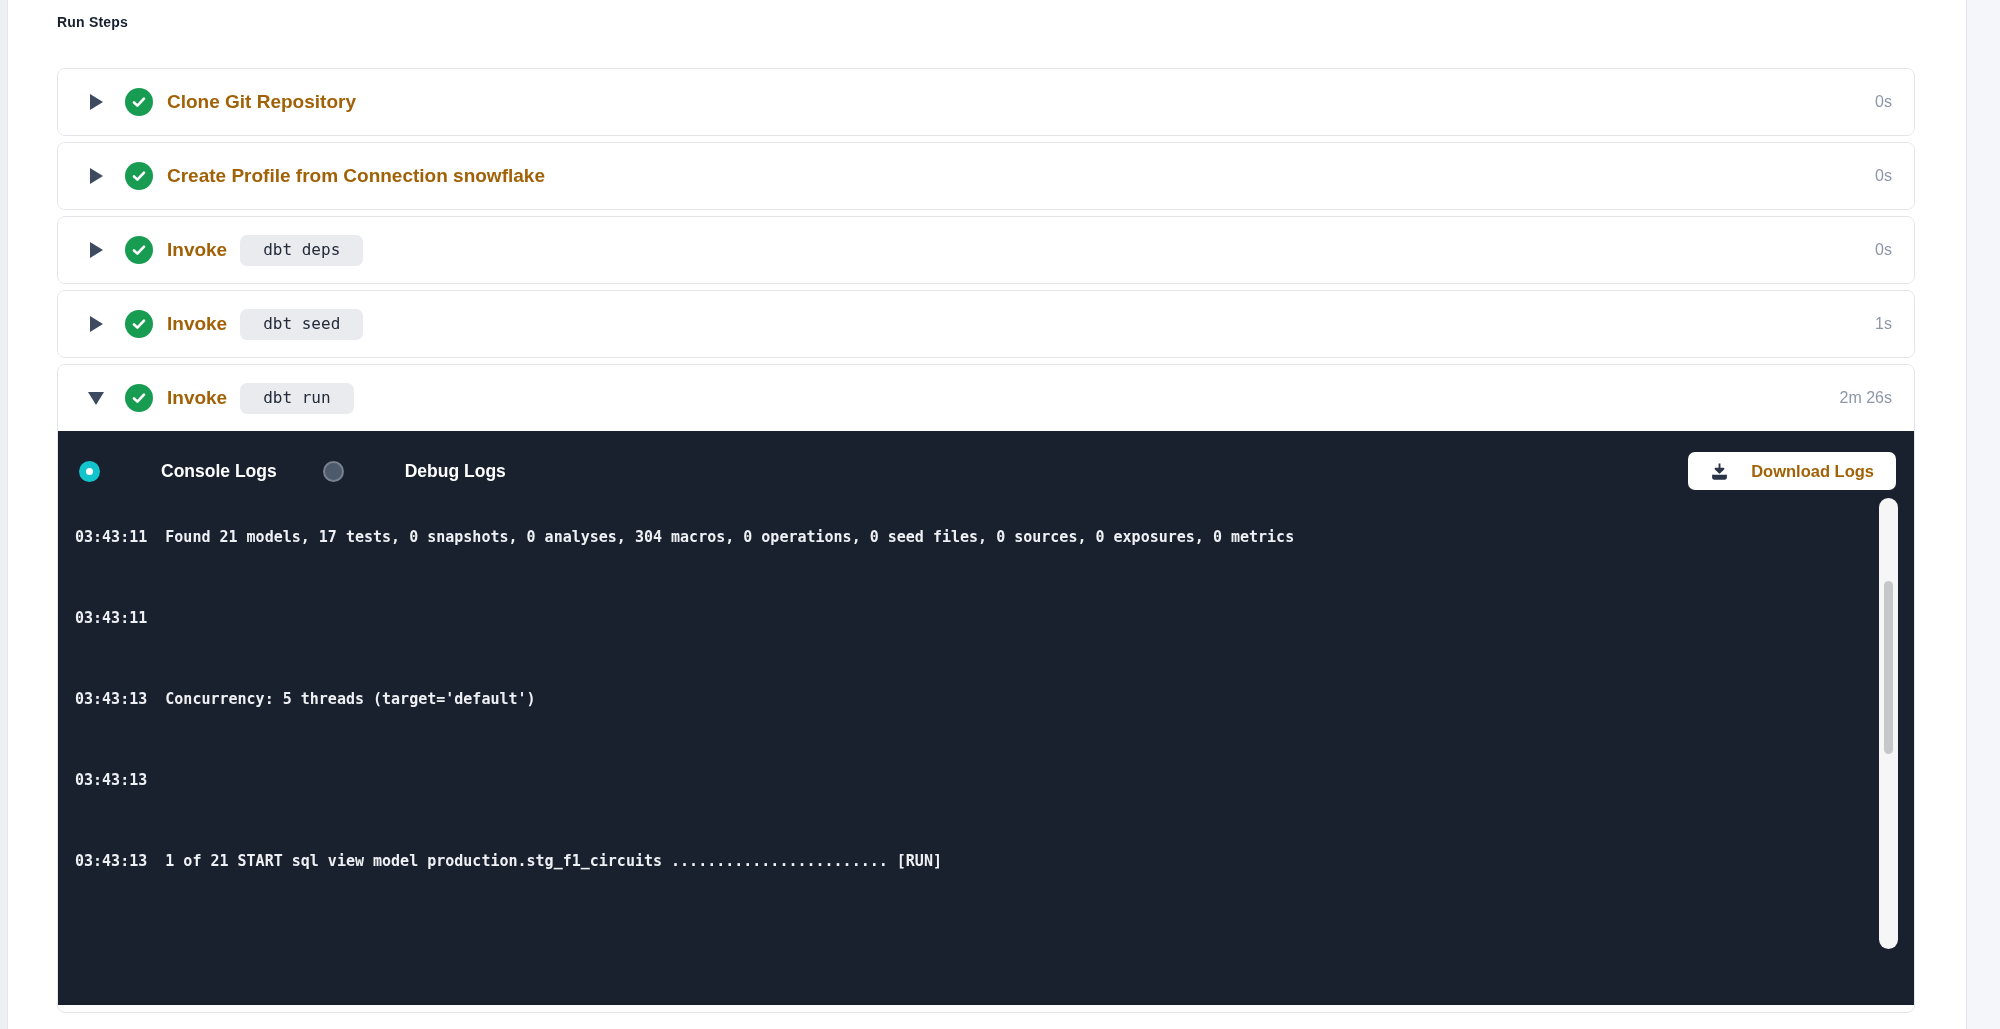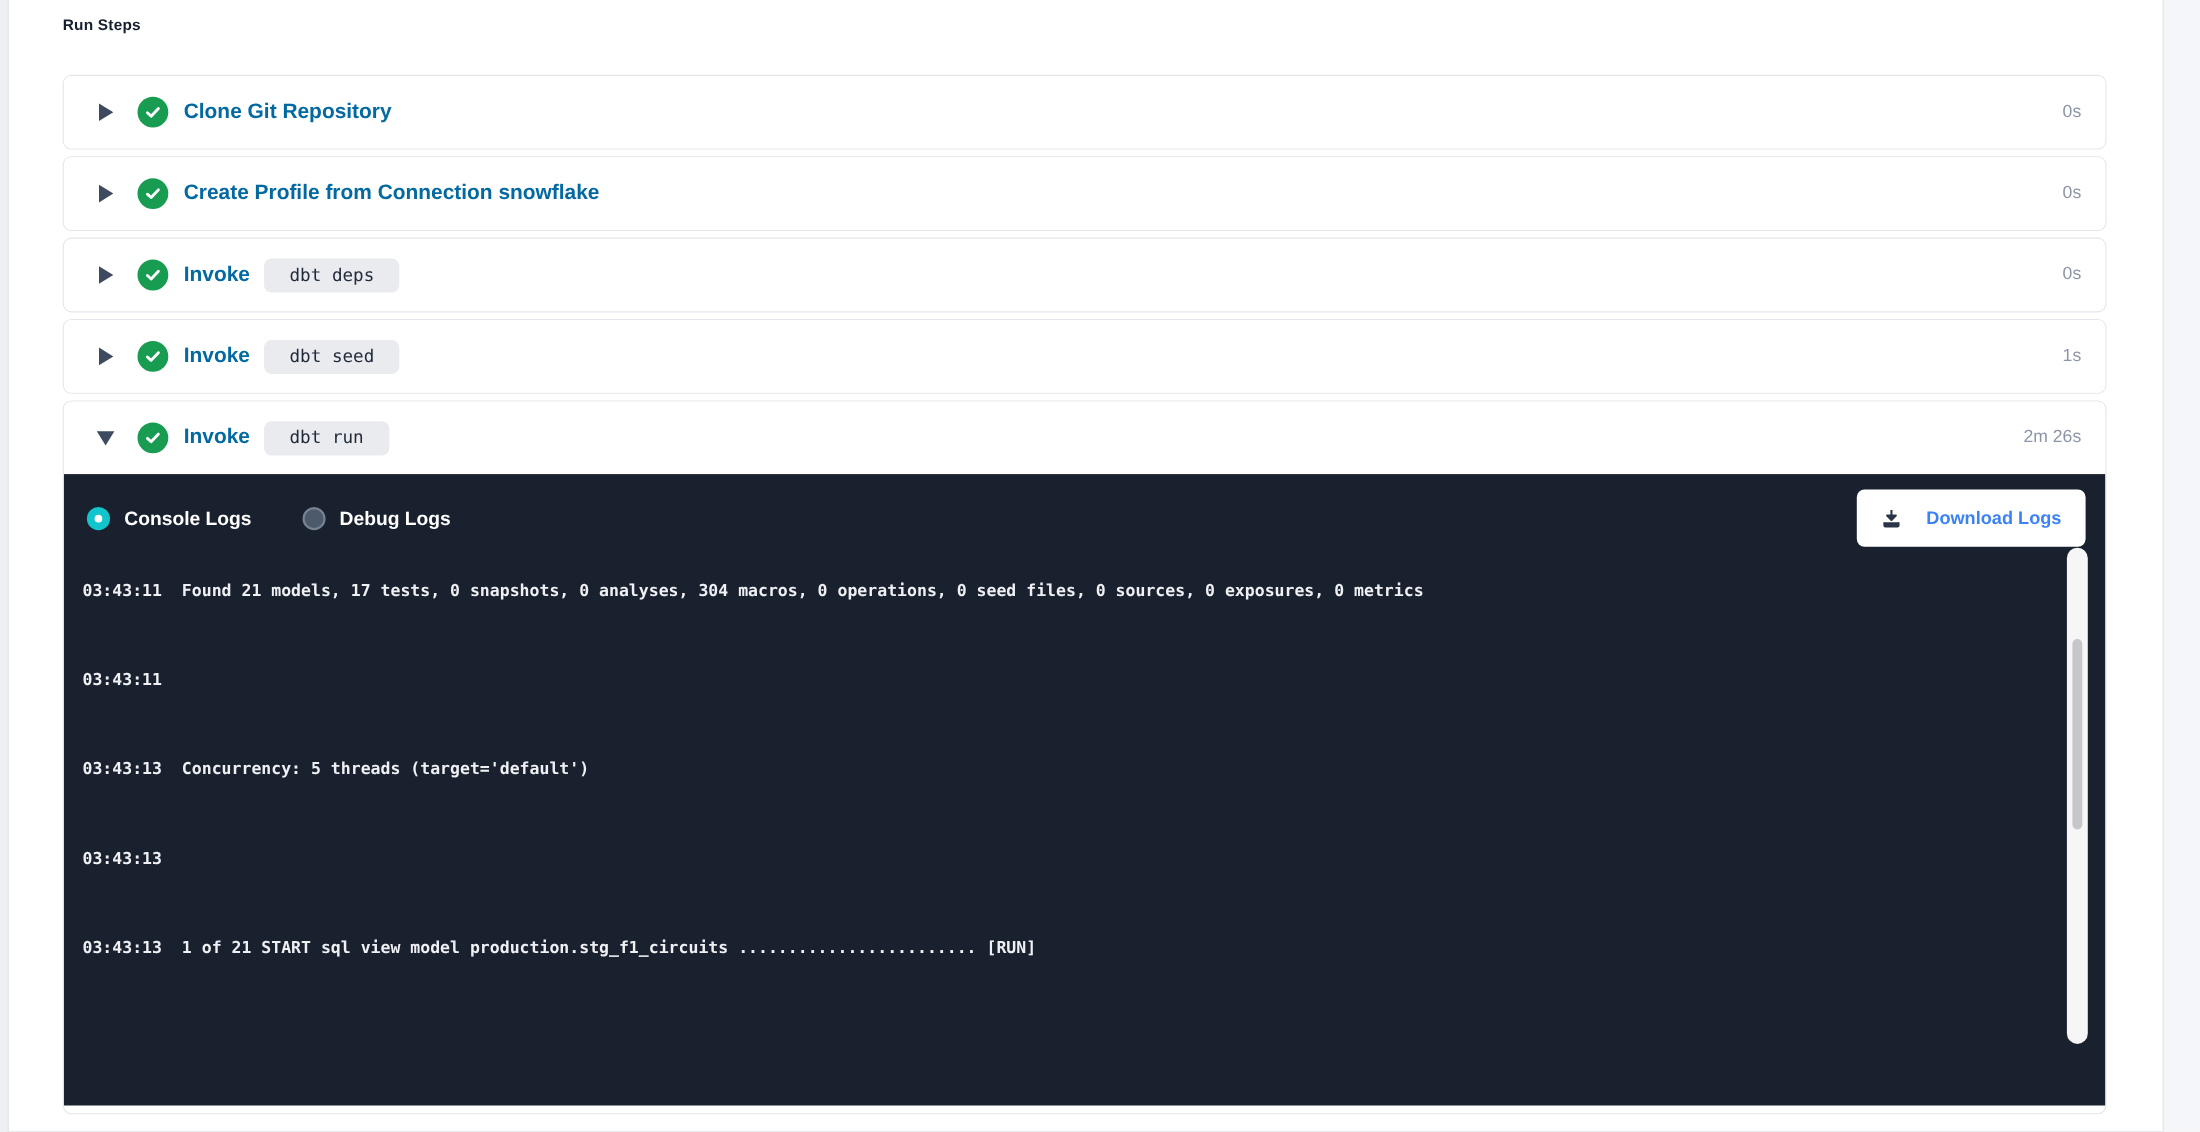--- a/index.html
+++ b/index.html
@@ -42,46 +42,46 @@
   .chev-down {
     width:0; height:0;
     border-top:13px solid #3e4a60;
     border-left:8px solid transparent; border-right:8px solid transparent;
   }
   .check-circle {
     width:28px; height:28px; border-radius:50%;
     background:#179c52; margin-left:21px; flex:0 0 auto;
     display:flex; align-items:center; justify-content:center;
   }
-  .step-label { margin-left:14px; font-size:19px; font-weight:700; color:#0369a1; }
+  .step-label { margin-left:14px; font-size:19px; font-weight:700; color:#a16207; }
   .cmd-badge {
     margin-left:13px; font-family:"DejaVu Sans Mono", monospace;
     font-size:16px; color:#222b3a; background:#e9ebee;
     border-radius:7px; padding:5px 23px 7px;
   }
   .duration { margin-left:auto; font-size:16px; color:#8d96a8; }
 
   .log-panel { background:#1a212e; position:relative; }
   .log-header { display:flex; align-items:center; padding:14px 18px 0 21px; height:66px; }
-  .radio-row { display:flex; align-items:center; cursor:pointer; }
+  .radio-row { display:flex; align-items:center; cursor:pointer;gap:48px; }
   .radio-row + .radio-row { margin-left:46px; }
   .radio-dot {
     width:21px; height:21px; border-radius:50%; position:relative; flex:0 0 auto;
   }
   .radio-dot.selected { background:#12c4cb; }
   .radio-dot.selected::after {
     content:""; position:absolute; left:7px; top:7px;
     width:7px; height:7px; border-radius:50%; background:#ffffff;
   }
   .radio-dot.unselected { background:#4d5a6c; border:2px solid #77818f; }
   .radio-label { color:#ffffff; font-weight:700; font-size:17.5px; margin-left:13px; }
 
   .download-btn {
-    margin-left:auto; background:#ffffff; color:#3b82f6;
-    border:none; border-radius:7px; height:52px; padding:0 22px;
+    margin-left:auto; background:#ffffff; color:#a16207;
+    border:none; border-radius:7px; height:38px; padding:0 22px;
     display:flex; align-items:center; gap:22px;
     font-family:"Liberation Sans", sans-serif;
     font-weight:700; font-size:16.5px; cursor:pointer;
   }
 
   .log-scroll { height:508px; overflow:hidden; padding-left:17px; }
   .log-pre {
     margin:-11px 0 0 0;
     font-family:"DejaVu Sans Mono", monospace;
     font-size:15px; line-height:20.3px; font-weight:700;

